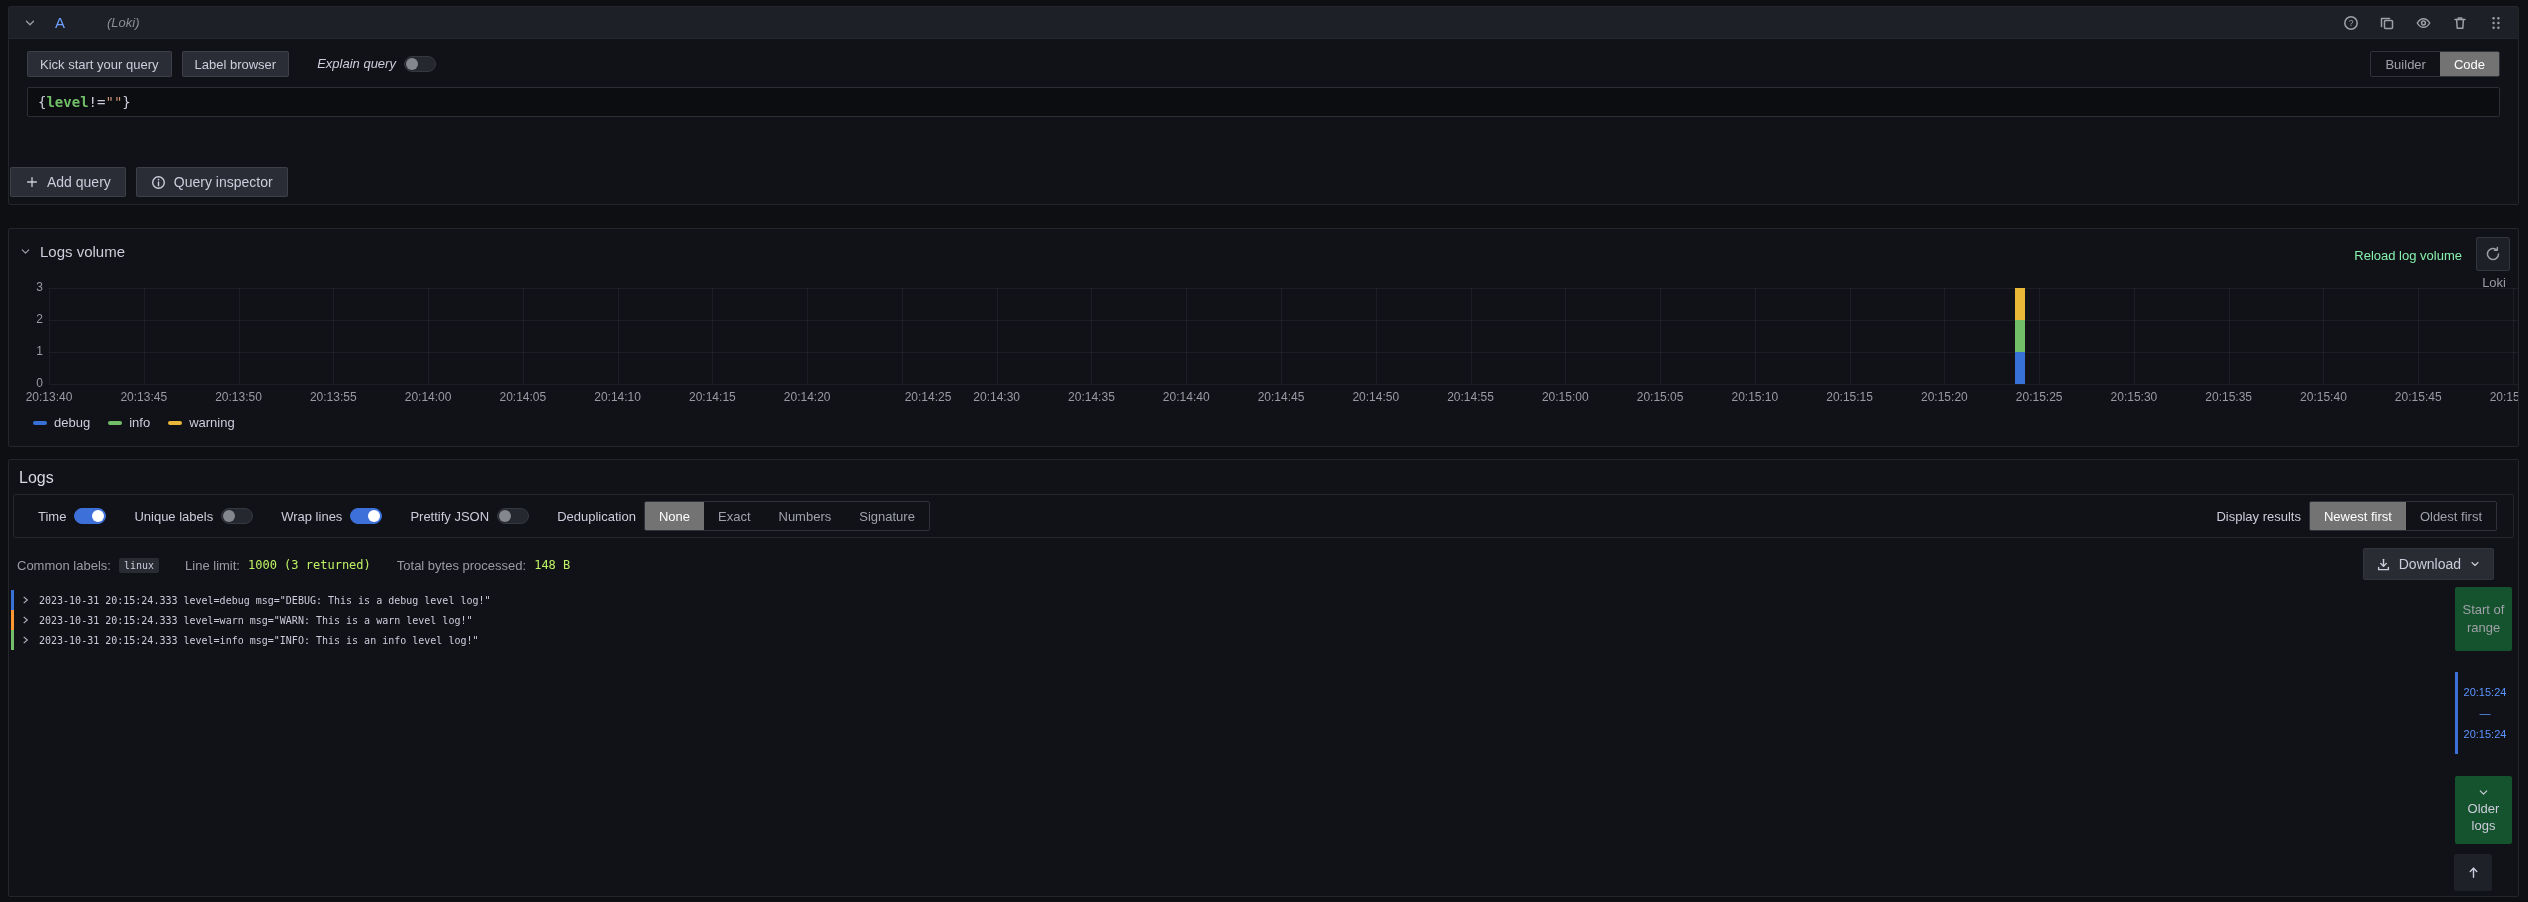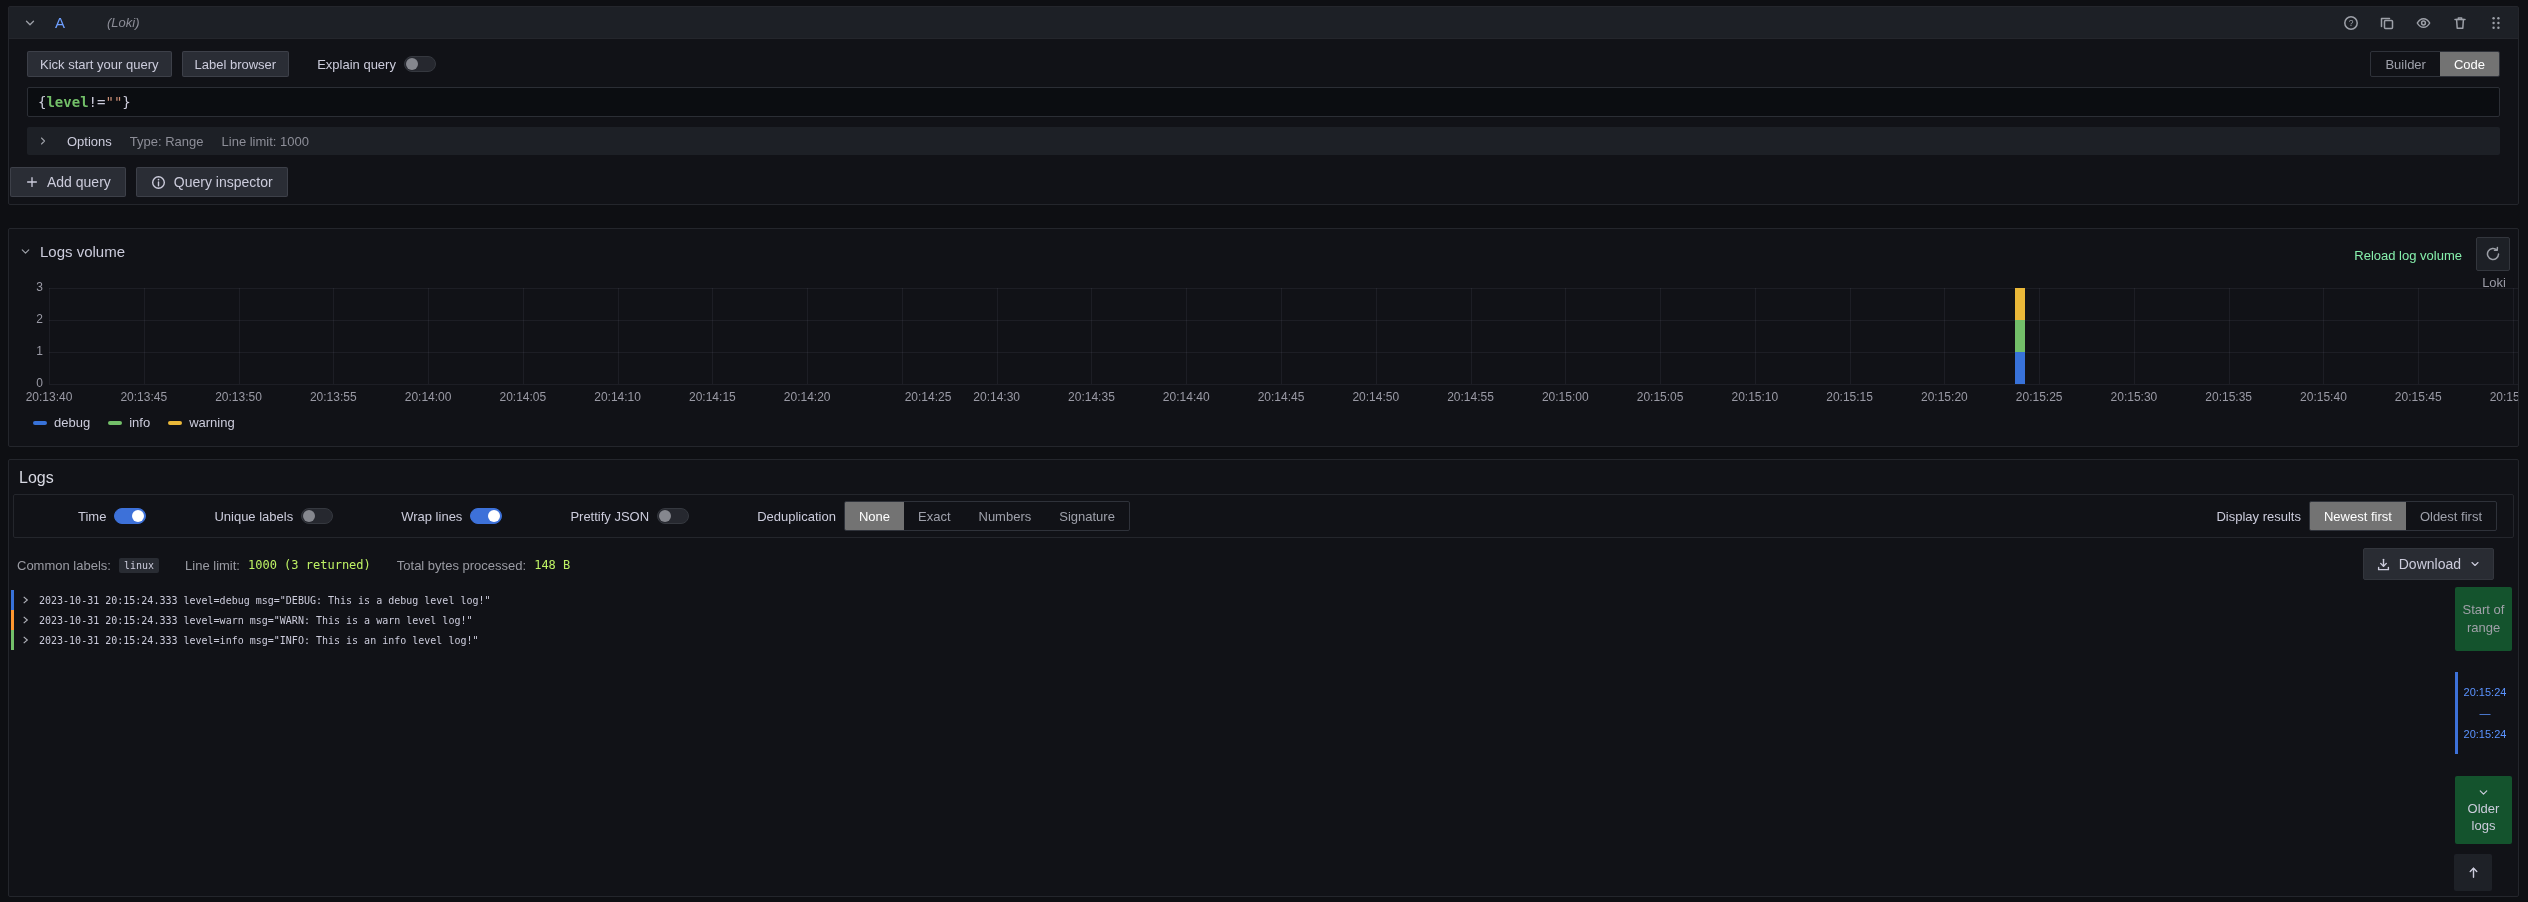--- a/index.html
+++ b/index.html
@@ -32,21 +32,21 @@
   .q-ds { color: #8d8e98; font-style: italic; margin-left: 42px; font-size: 13px; }
   .q-header-icons { margin-left: auto; display: flex; align-items: center; gap: 20px; }
   .q-header-icons .hicon { cursor: pointer; }
   .q-toolbar { display: flex; align-items: center; padding: 12px 18px 0 18px; gap: 10px; }
   .btn {
     display: inline-flex; align-items: center; gap: 8px; height: 26px; padding: 0 12px;
     background: #2a2d35; border: 1px solid rgba(204,204,220,0.12); border-radius: 2px;
     color: #ccccdc; font-size: 13px; font-weight: 500; cursor: pointer; white-space: nowrap;
   }
   .btn-lg { height: 30px; padding: 0 14px; font-size: 14px; }
-  .explain { display: flex; align-items: center; gap: 8px; margin-left: 18px; color: #ccccdc; }
+  .explain { display: flex; gap: 8px; margin-left: 18px; color: #ccccdc; font-style: italic; }
   .toggle { width: 32px; height: 16px; border-radius: 9px; background: #26282f; border: 1px solid #35383f; position: relative; cursor: pointer; flex: none; }
   .toggle .knob { position: absolute; top: 1px; left: 1px; width: 12px; height: 12px; border-radius: 50%; background: #85878e; }
   .toggle.on { background: #3d71d9; border-color: #3d71d9; }
   .toggle.on .knob { left: auto; right: 1px; background: #ffffff; }
   .seg { display: inline-flex; align-items: stretch; border: 1px solid #2f323a; border-radius: 2px; overflow: hidden; }
   .seg .opt { display: flex; align-items: center; padding: 0 14px; color: #9fa1ab; font-size: 13px; font-weight: 500; cursor: pointer; }
   .seg .opt.sel { background: #737373; color: #ffffff; }
   .seg-sm .opt { height: 24px; }
   .seg-md .opt { height: 28px; }
   .spacer { flex: 1; }
@@ -87,21 +87,21 @@
 
   
   #logs-panel { left: 8px; top: 459px; width: 2511px; height: 438px; overflow: hidden; }
   .logs-title { position: absolute; left: 10px; top: 9px; font-size: 16px; font-weight: 500; color: #d8d9e3; }
   .controls-bar {
     position: absolute; left: 4px; right: 4px; top: 34px; height: 44px;
     border: 1px solid #24262c; border-radius: 2px; display: flex; align-items: center;
     padding: 0 16px 0 24px; gap: 28px;
   }
   .ctl { display: flex; align-items: center; gap: 8px; }
-  .ctl-label { color: #ccccdc; font-size: 13px; margin-left: 40px; }
+  .ctl-label { color: #ccccdc; font-size: 13px; }
   .meta-row { position: absolute; left: 8px; right: 8px; top: 88px; height: 34px; display: flex; align-items: center; gap: 26px; }
   .meta-label { color: #9a9ba3; font-size: 13px; }
   .meta-val { color: #bef264; font-family: "DejaVu Sans Mono", monospace; font-size: 12px; }
   .badge { background: #292c33; border-radius: 2px; padding: 2px 5px; font-family: "DejaVu Sans Mono", monospace; font-size: 10px; color: #ccccdc; }
   .meta-group { display: flex; align-items: center; gap: 8px; }
   .download-btn { position: absolute; right: 16px; top: 0; height: 32px; display: inline-flex; align-items: center; gap: 8px; padding: 0 12px; background: #292c33; border: 1px solid #33363d; border-radius: 2px; font-size: 14px; color: #ccccdc; cursor: pointer; }
   .log-rows { position: absolute; left: 2px; top: 130px; right: 80px; }
   .log-row { display: flex; align-items: center; height: 20px; cursor: pointer; }
   .row-bar { width: 3px; height: 20px; margin-right: 7px; flex: none; }
   .row-caret { margin-right: 9px; flex: none; display: flex; }
@@ -183,28 +183,20 @@
   </div>
 
   <div class="q-code">
     <span class="tok-plain">{</span>
       <span class="tok-label">level</span>
       <span class="tok-plain">!=</span>
       <span class="tok-str">""</span>
       <span class="tok-plain">}</span>
   </div>
 
-  <div class="q-options">
-    <svg class="ic" width="12" height="12" viewBox="0 0 16 16">
-        <polyline class="ic-stroke" points="6,4 10,8 6,12"></polyline>
-      </svg>
-    <span class="opt-title">Options</span>
-    <span class="opt-dim">Type: Range</span>
-    <span class="opt-dim">Line limit: 1000</span>
-  </div>
 </div>
 
 <div id="actions-row">
   <button class="btn btn-lg">
     <svg class="ic" width="14" height="14" viewBox="0 0 16 16">
         <path class="ic-stroke" d="M8 3v10M3 8h10" style="stroke:#ccccdc"></path>
       </svg>
     <span>Add query</span>
   </button>
   <button class="btn btn-lg">

